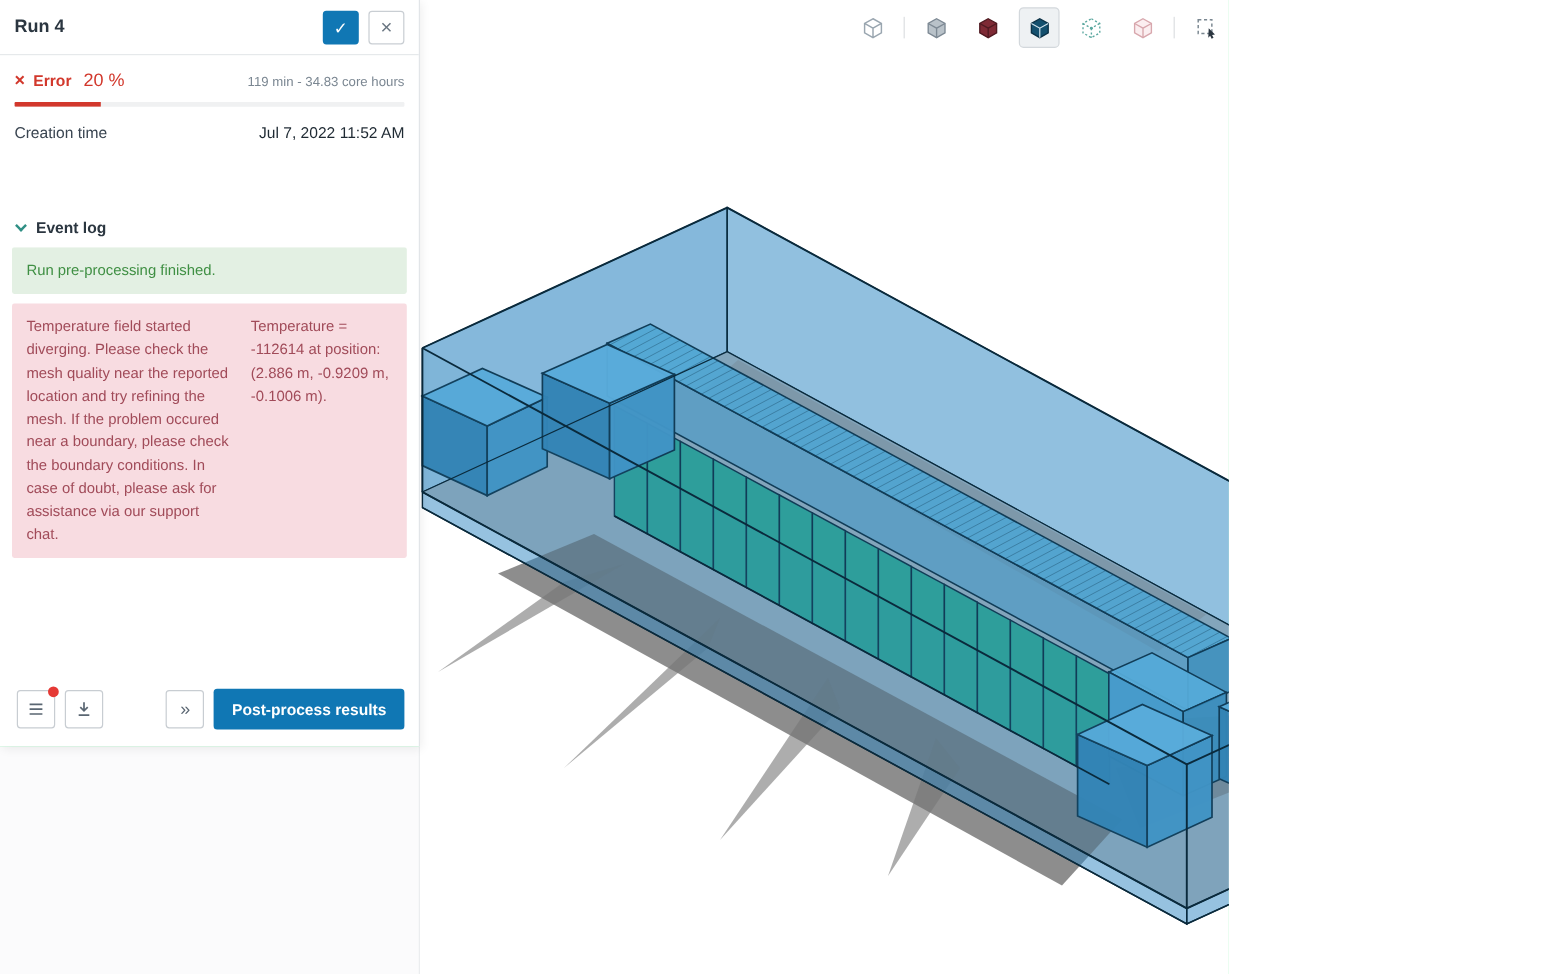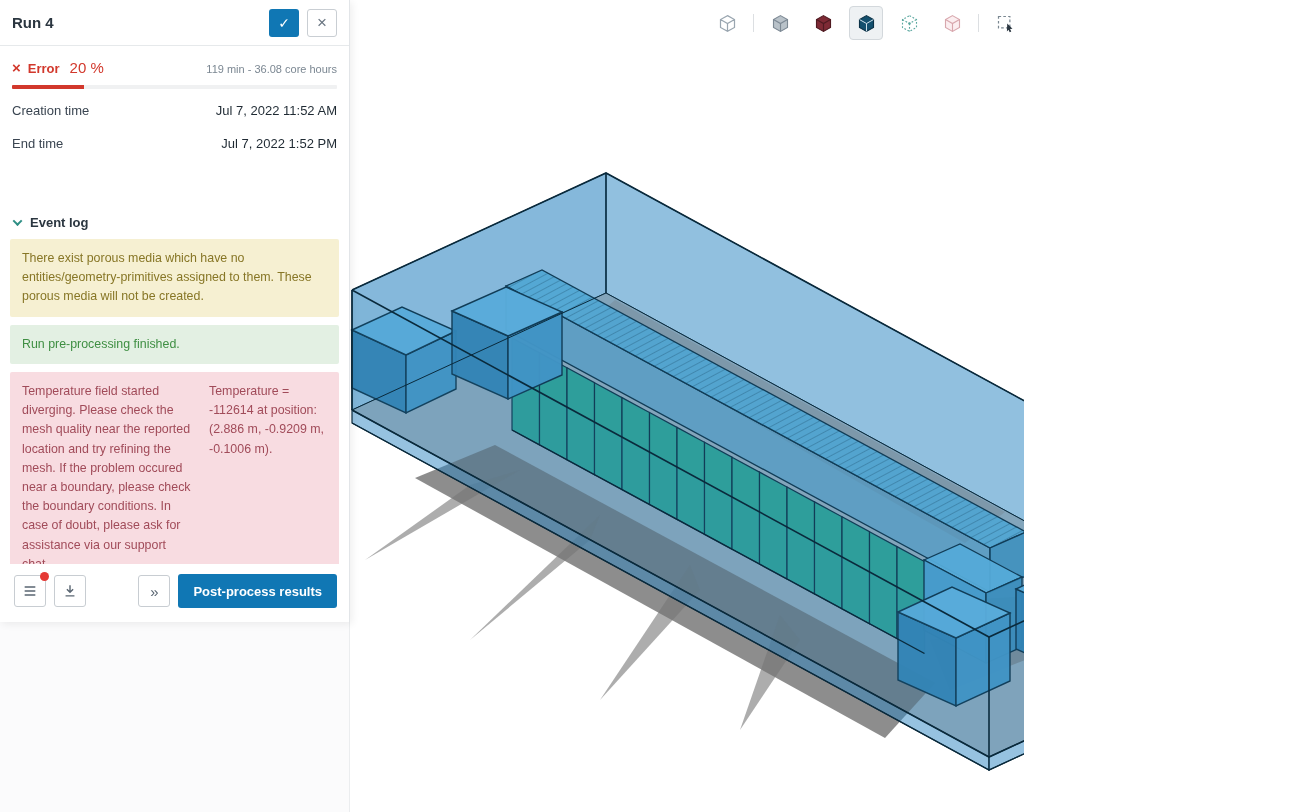--- a/index.html
+++ b/index.html
@@ -206,45 +206,40 @@
       <div class="panel-title">Run 4</div>
       <button class="btn-check">✓</button>
       <button class="btn-close">×</button>
     </div>
 
     <div class="status">
       <div class="status-row">
         <span class="err-x">×</span>
         <span class="status-label">Error</span>
         <span class="status-pct">20 %</span>
-        <span class="status-meta">119 min - 36.08 core hours</span>
+        <span class="status-meta">119 min - 34.83 core hours</span>
       </div>
       <div class="progress">
         <div class="progress-fill" style="width: 22%;"></div>
       </div>
     </div>
 
     <div class="kv">
       <div class="kv-row">
         <span class="kv-label">Creation time</span>
         <span class="kv-value">Jul 7, 2022 11:52 AM</span>
       </div>
-      <div class="kv-row">
-        <span class="kv-label">End time</span>
-        <span class="kv-value">Jul 7, 2022 1:52 PM</span>
-      </div>
     </div>
 
     <div class="evt-header">
       <span class="chevron"></span>
       <span class="evt-title">Event log</span>
     </div>
 
     <div class="messages">
-      <div class="msg warn">There exist porous media which have no entities/geometry-primitives assigned to them. These porous media will not be created.</div>
       <div class="msg ok">
         <p>Run pre-processing finished.</p>
       </div>
       <div class="msg err">
         <div>Temperature field started diverging. Please check the mesh quality near the reported location and try refining the mesh. If the problem occured near a boundary, please check the boundary conditions. In case of doubt, please ask for assistance via our support chat.</div>
         <div>Temperature = -112614 at position: (2.886 m, -0.9209 m, -0.1006 m).</div>
       </div>
     </div>
 
     <div class="panel-footer">

